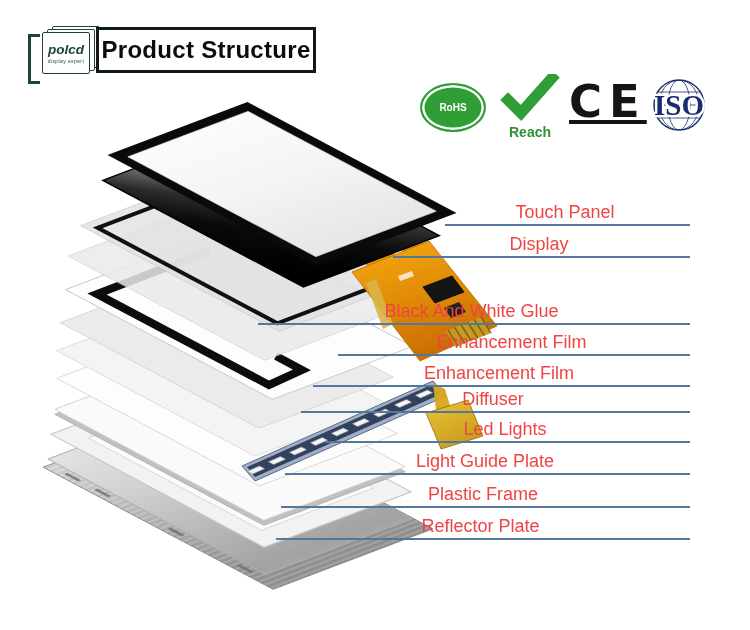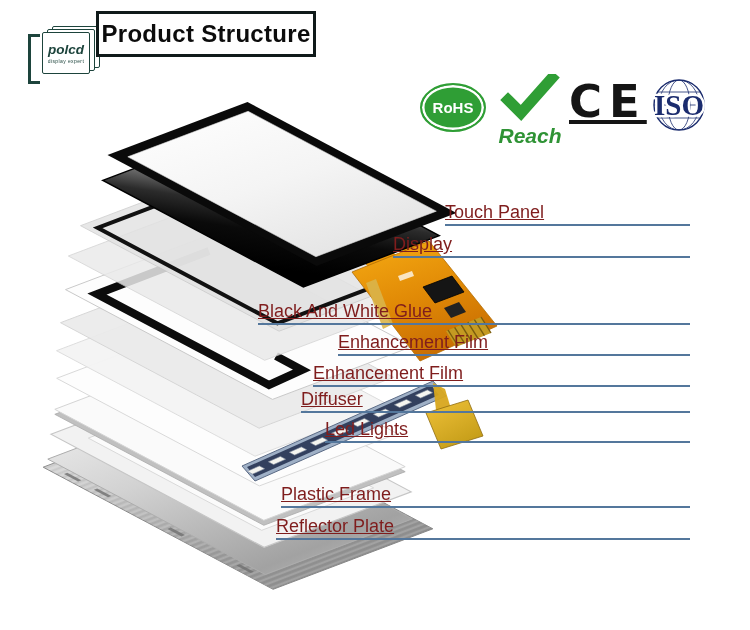--- a/index.html
+++ b/index.html
@@ -12,40 +12,40 @@
            border-bottom:3px solid var(--logo_green);}
   .pages{position:absolute;left:16px;top:2px;width:60px;height:50px;}
   .pg{position:absolute;width:46px;height:40px;background:#fff;
       border:1.6px solid var(--logo_green);border-radius:2px;}
   .pg3{left:10px;top:0;}
   .pg2{left:5px;top:3px;}
   .pg1{left:0;top:6px;display:flex;flex-direction:column;align-items:center;justify-content:center;}
   .logo-text{font-style:italic;font-weight:bold;font-size:13.5px;color:var(--logo_green);line-height:13px;}
   .logo-sub{font-size:5px;letter-spacing:.4px;color:var(--logo_green);margin-top:2px;white-space:nowrap;}
   
-  .title-box{position:absolute;left:96px;top:11px;width:214px;height:40px;
+  .title-box{position:absolute;left:96px;top:27px;width:214px;height:40px;
              border:3px solid #101a1a;display:flex;align-items:center;justify-content:center;
              background:#fff;}
   .title-box span{font-weight:bold;font-size:24px;color:#0c0c0c;letter-spacing:.3px;white-space:nowrap;}
   
   .rohs{position:absolute;left:420px;top:83px;width:62px;height:45px;border-radius:50%;
         background:var(--rohs_green);border:2px solid var(--rohs_green);
         box-shadow:inset 0 0 0 2.5px #ffffff;display:flex;align-items:center;justify-content:center;
-        color:#fff;font-weight:bold;font-size:15px;}
+        color:#fff;font-weight:bold;font-size:10px;}
   .reach{position:absolute;left:494px;top:74px;width:72px;text-align:center;}
-  .reach .reach-label{font-weight:bold;font-size:21px;color:var(--reach_green);margin-top:-2px;font-style:italic;}
+  .reach .reach-label{font-weight:bold;font-size:14px;color:var(--reach_green);margin-top:-2px;}
   .ce{position:absolute;left:569px;top:79px;font-family:"DejaVu Sans",sans-serif;
       font-weight:bold;font-size:45px;letter-spacing:7px;color:var(--ce_black);line-height:46px;text-decoration:underline;}
   .iso{position:absolute;left:644px;top:76px;width:70px;height:58px;}
   
   #diagram{position:absolute;left:0;top:0;}
   #labels{position:absolute;left:0;top:0;width:750px;height:630px;}
-  .label-row{position:absolute;height:24px;display:flex;align-items:flex-end;justify-content:flex-start;
+  .label-row{position:absolute;height:24px;display:flex;align-items:flex-end;justify-content:center;
              border-bottom:2px solid var(--accent_line);box-sizing:border-box;
-             padding:0 5px 1px 0;font-size:18px;color:#7f1d1d;white-space:nowrap;text-decoration:underline;}
+             padding:0 5px 1px 0;font-size:18px;color:#ef4444;white-space:nowrap;}
 </style>
 </head>
 <body>
 
 <div class="page">
 
   <div class="logo">
     <div class="bracket"></div>
     <div class="pages">
       <div class="pg pg3"></div>
@@ -201,20 +201,23 @@
       </div>
       <div class="label-row" style="left: 313px; top: 363px; width: 377px;">
         <span>Enhancement Film</span>
       </div>
       <div class="label-row" style="left: 301px; top: 389px; width: 389px;">
         <span>Diffuser</span>
       </div>
       <div class="label-row" style="left: 325px; top: 419px; width: 365px;">
         <span>Led Lights</span>
       </div>
+      <div class="label-row" style="left: 285px; top: 451px; width: 405px;">
+        <span>Light Guide Plate</span>
+      </div>
       <div class="label-row" style="left: 281px; top: 484px; width: 409px;">
         <span>Plastic Frame</span>
       </div>
       <div class="label-row" style="left: 276px; top: 516px; width: 414px;">
         <span>Reflector Plate</span>
       </div>
     </div>
 </div>
 
 </body></html>

